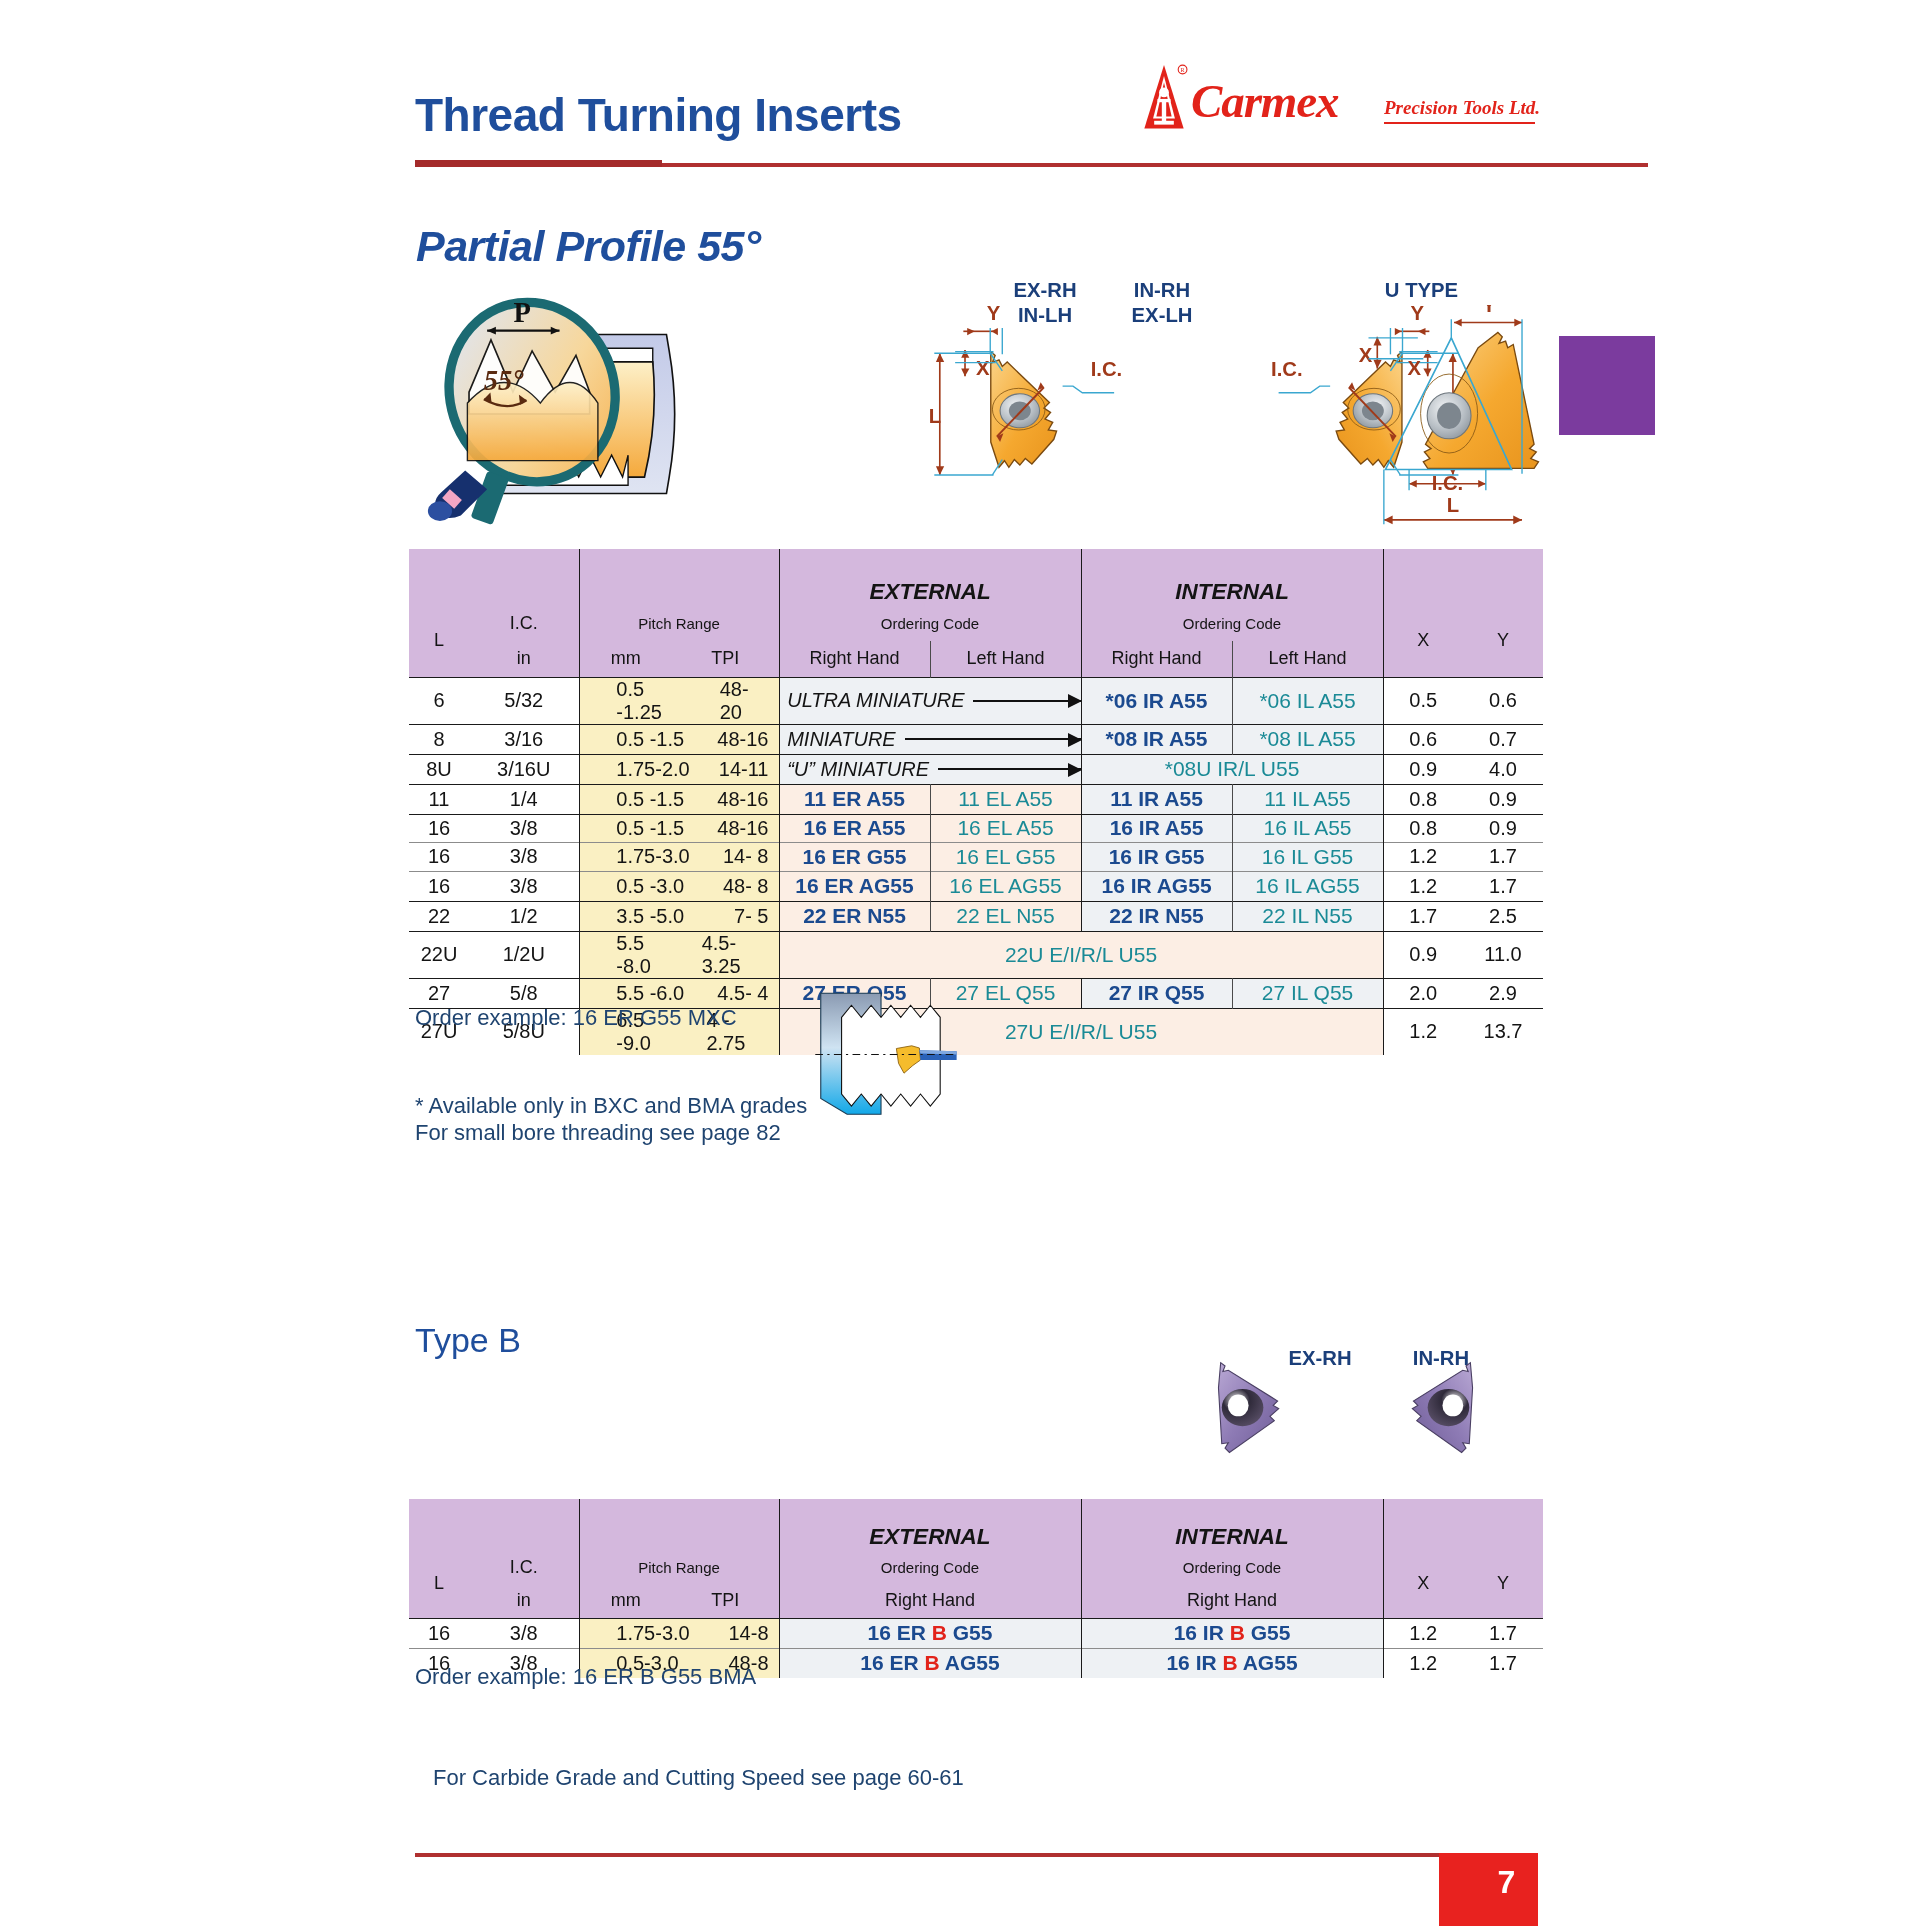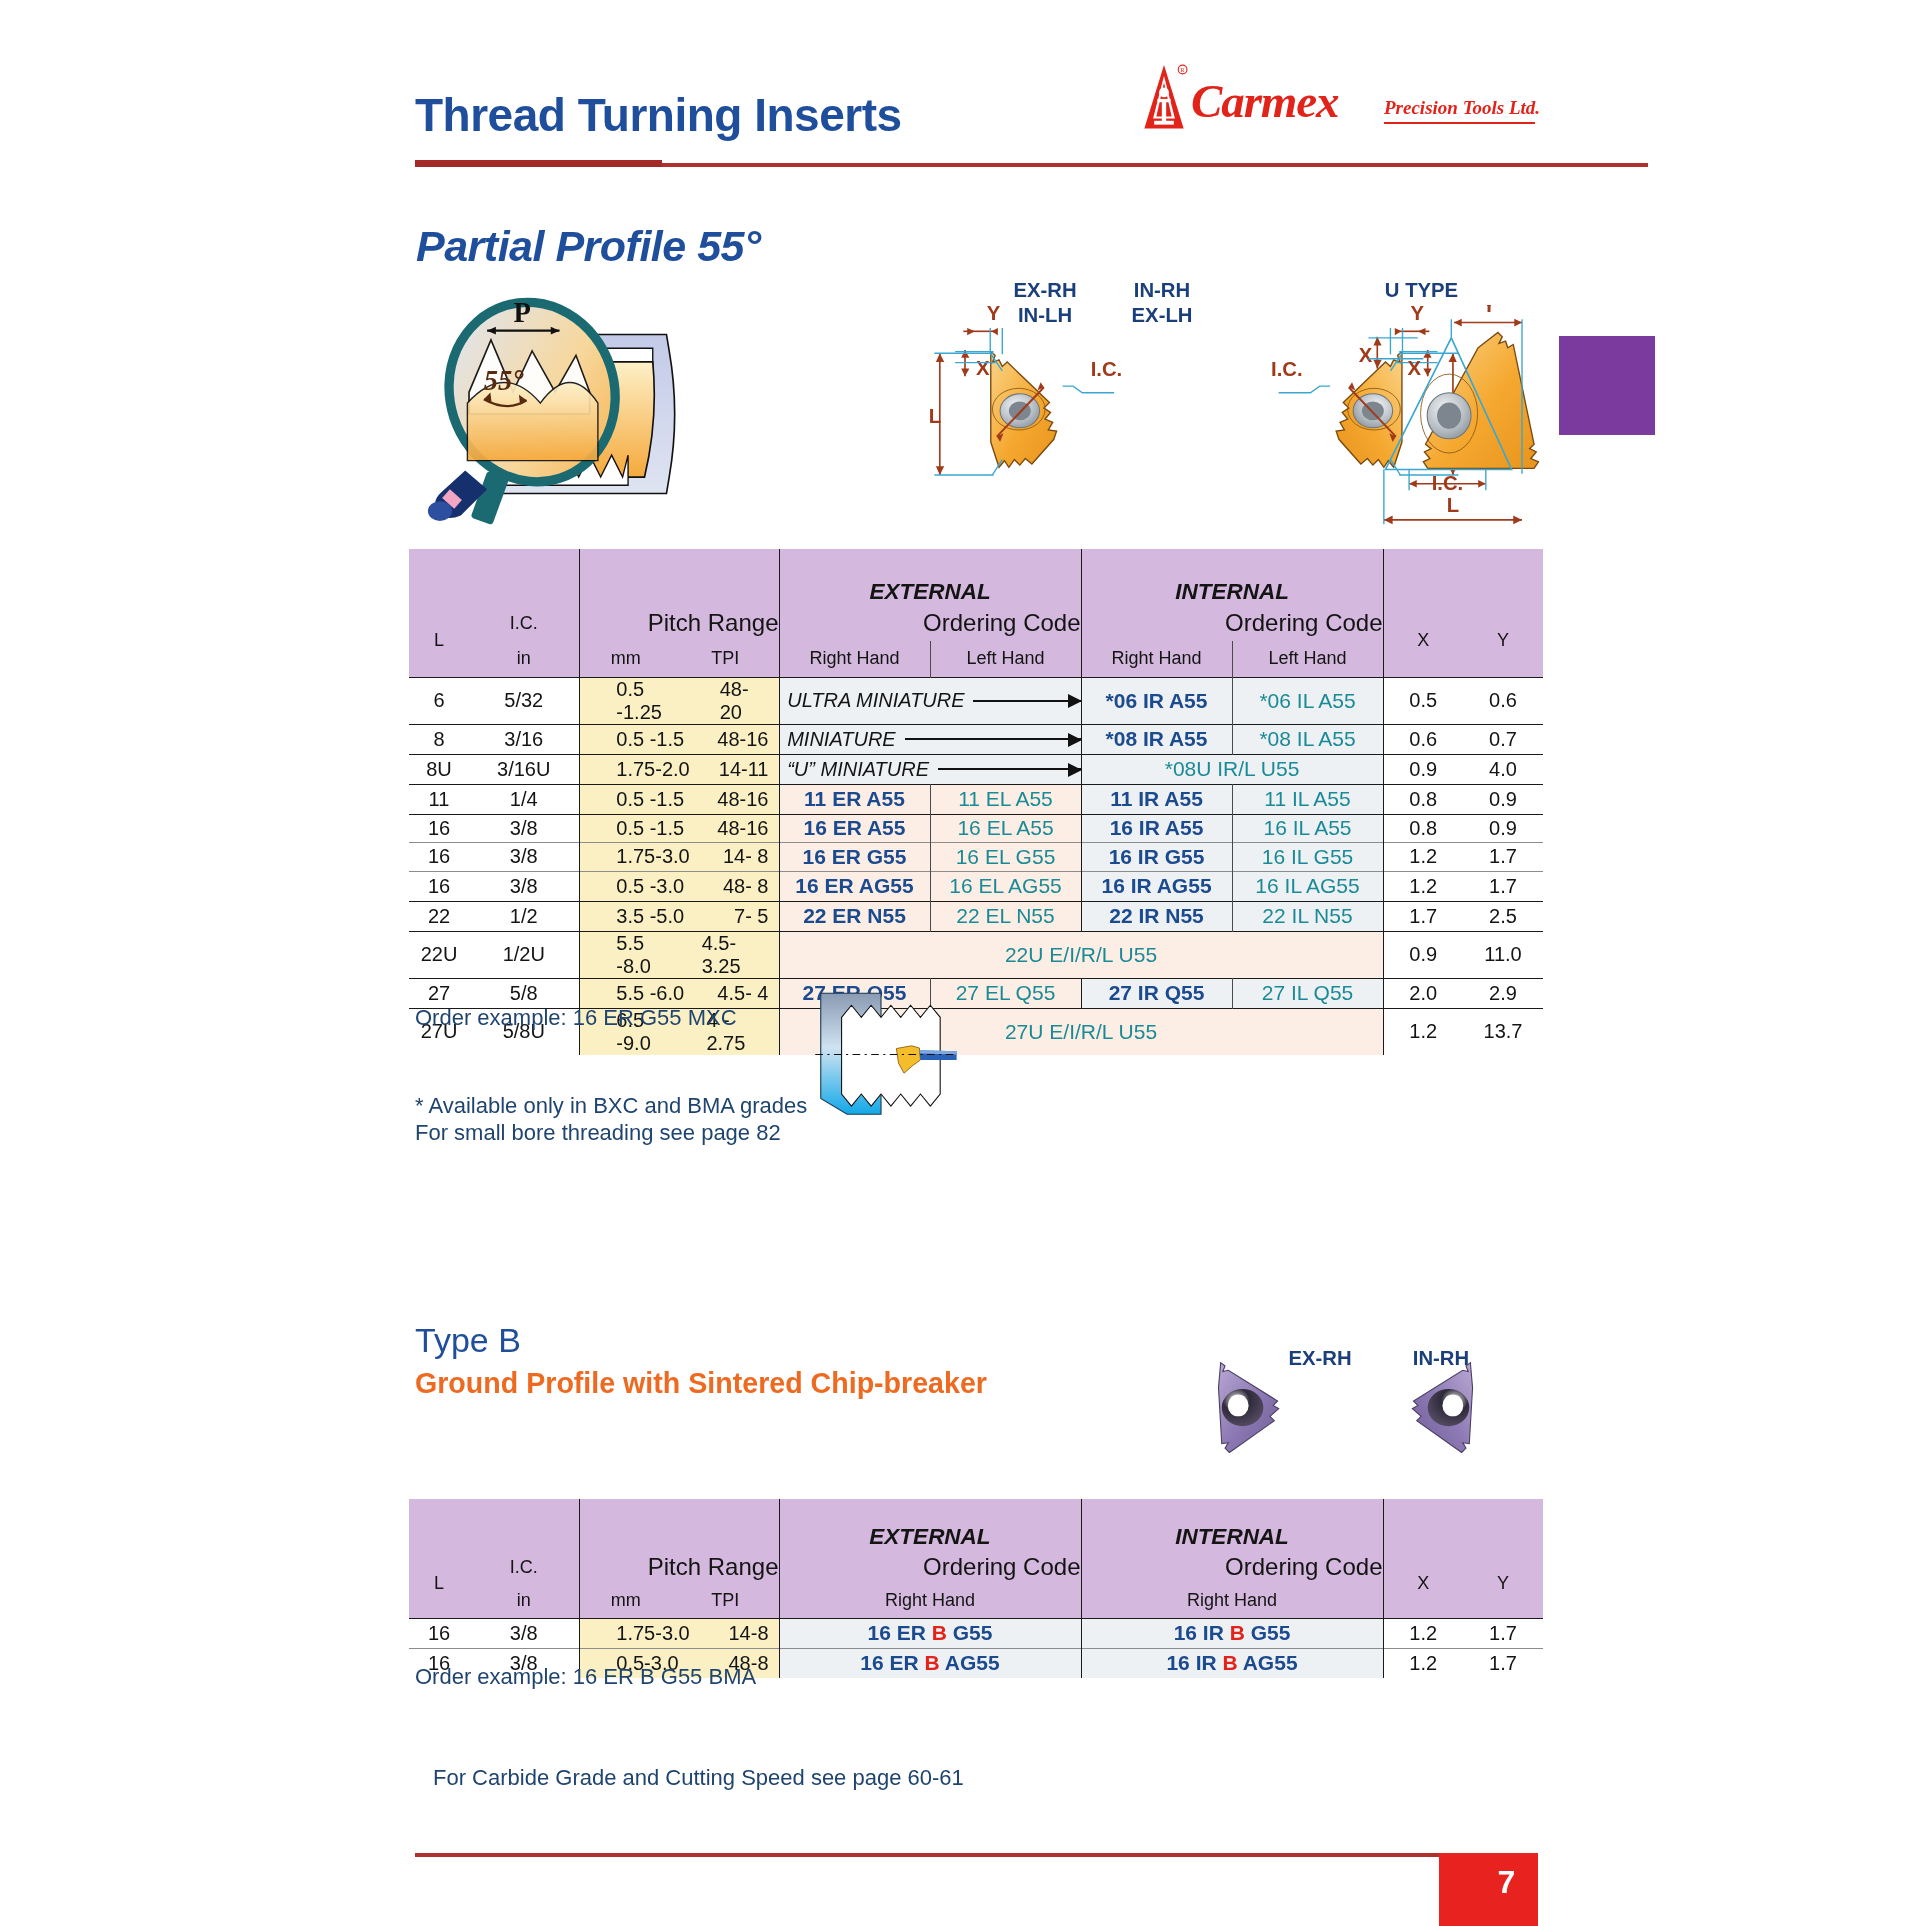--- a/index.html
+++ b/index.html
@@ -65,21 +65,21 @@
 
   
   .tbl { position:absolute; border-collapse:collapse; table-layout:fixed; }
   .tbl td, .tbl th { padding:0; margin:0; }
 
   .hdr { background:#d4b8dd; color:#141414; }
   .hdr-cap {
     font-size:22.5px; font-weight:bold; font-style:italic;
     text-align:center; letter-spacing:0px;
   }
-  .hdr-sub { font-size:24px; text-align:right; font-weight:normal; }
+  .hdr-sub { font-size:15px; text-align:center; font-weight:normal; }
   .hdr-lbl { font-size:18px; text-align:center; font-weight:normal; }
 
   .vdiv-l { border-left:1.6px solid #1a1a1a; }
   .thin-l { border-left:1.1px solid #4a4a4a; }
 
   .rb-thick { border-bottom:1.6px solid #1a1a1a; }
   .rb-thin  { border-bottom:0.5px solid #8c8c8c; }
 
   .c-plain  { background:#ffffff; }
   .c-pitch  { background:#faf0c3; }
@@ -593,21 +593,20 @@
       <path d="M48 48 L66 26 L84 48 L102 26 L120 48 L138 26 L156 48 L174 26 L192 48 L210 26 L228 48 L228 188 L210 210 L192 188 L174 210 L156 188 L138 210 L120 188 L102 210 L84 188 L66 210 L48 188 Z"></path>
     </g>
 
     <path d="M148 105 L176 100 L190 104 L192 126 L178 136 L162 150 L152 132 Z" fill="#f5bc2c" stroke="#8a6010" stroke-width="1.6"></path>
     <path d="M190 108 L258 110 L258 126 L192 126 Z" fill="#2a62b8"></path>
     <path d="M190 108 L258 110 L258 116 L192 114 Z" fill="#7fa8e0"></path>
     <line x1="0" y1="116" x2="260" y2="116" stroke="#111" stroke-width="2" stroke-dasharray="14 8 4 8"></line>
   </svg>
 
   <div id="typeb-h1">Type B</div>
-  <div id="typeb-h2">Ground Profile with Sintered Chip-breaker</div>
 
   <div id="typeb-imgs">
     <div class="diag-label" style="left:60px; top:-4.4px; width:104px;">EX-RH</div>
     <div class="diag-label" style="left:181px; top:-4.4px; width:104px;">IN-RH</div>
     <svg style="position:absolute; left:0; top:4.4px;" width="286" height="115" viewBox="0 0 520 210">
       <defs>
         <linearGradient id="vio" x1="0" y1="0" x2="1" y2="1">
           <stop offset="0%" stop-color="#b9a8d4"></stop>
             <stop offset="50%" stop-color="#8e7bb5"></stop>
             <stop offset="100%" stop-color="#6e5c96"></stop>

